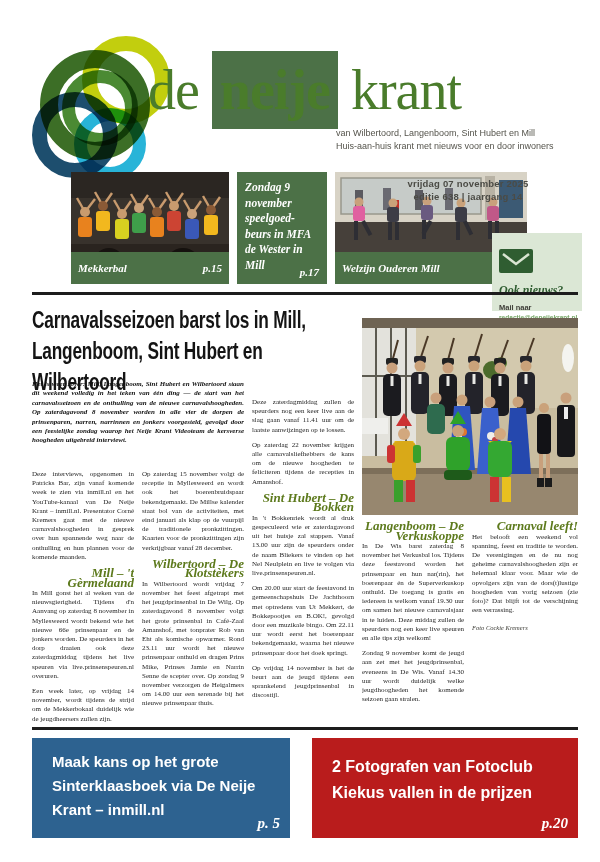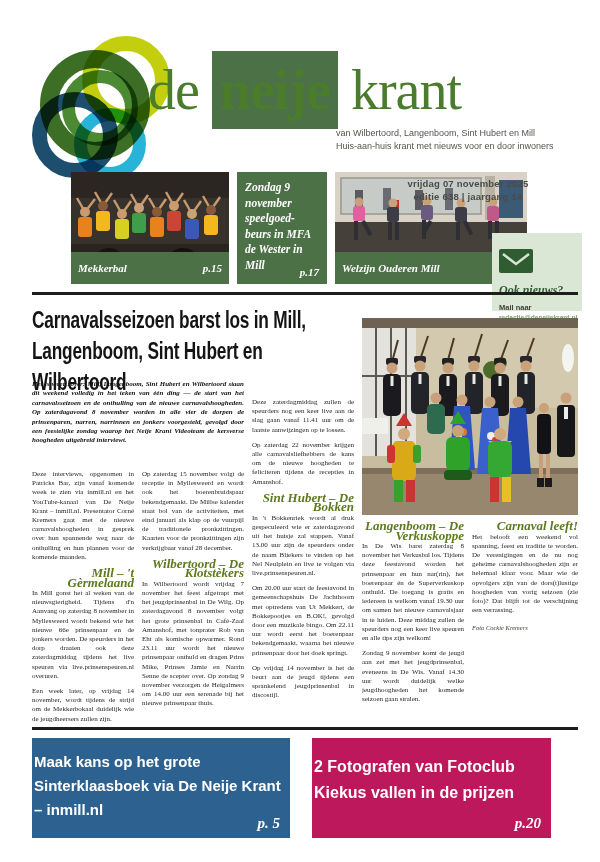--- a/index.html
+++ b/index.html
@@ -63,23 +63,23 @@
   .c2{left:142px;top:470px;width:102px;height:256px;}
   .c3{left:252px;top:398px;width:102px;height:328px;}
   .c4{left:362px;top:520px;width:102px;height:206px;}
   .c5{left:472px;top:520px;width:106px;height:206px;}
   .sec-h{font-style:italic;font-weight:700;font-size:13px;line-height:9.5px;
          color:#5d7a1d;margin:1px 0 2px 0;text-align:right;}
   .credit{font-style:italic;font-size:6.5px;color:#3a3a34;margin-top:8px;text-align:left;}
 
   
   .banner{position:absolute;top:738px;height:100px;box-sizing:border-box;
-          padding:12px 2px;}
+          padding:12px 20px;}
   .banner-blue{left:32px;width:258px;background:#2d6290;}
-  .banner-cyan{left:312px;width:239px;background:#be185d;padding-top:16px;}
+  .banner-cyan{left:312px;width:266px;background:#b91c1c;padding-top:16px;}
   .banner-txt{font-family:"Liberation Sans",sans-serif;font-weight:700;color:#fff;}
   .banner-blue .banner-txt{font-size:15px;line-height:24px;}
   .banner-cyan .banner-txt{font-size:16px;line-height:26px;}
   .banner-page{position:absolute;right:10px;bottom:6px;font-style:italic;font-weight:700;
                font-size:15px;color:#fff;margin-top:23px;}
 </style>
 </head>
 <body>
 
 <div class="page">

